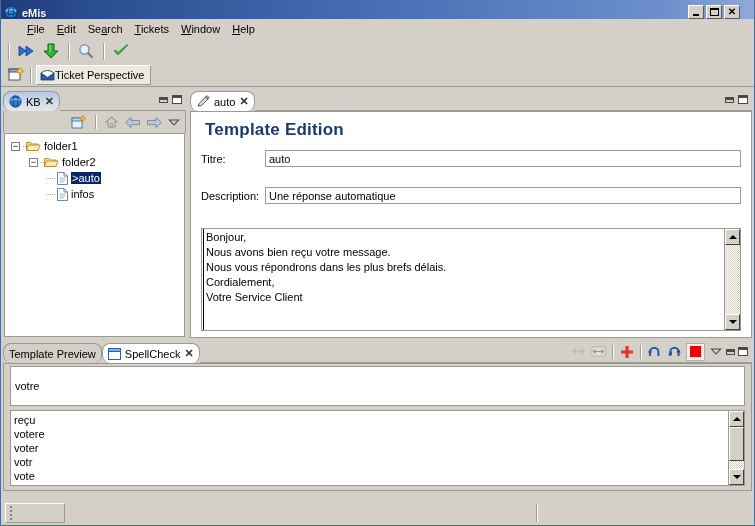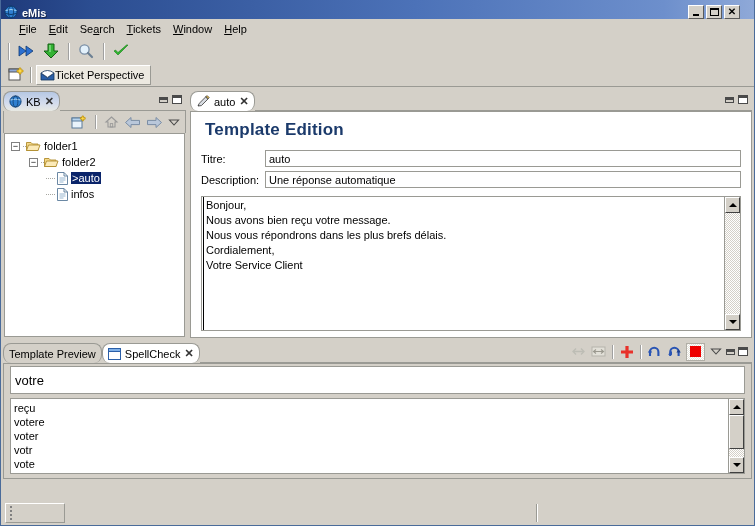--- a/index.html
+++ b/index.html
@@ -47,21 +47,21 @@
     font-size: 9px; color: #000; line-height: 1;
     font-family: "Liberation Sans", sans-serif;
   }
   .winbtn .g-min { width: 6px; height: 2px; background: #000; margin-top: 5px; }
   .winbtn .g-max { width: 9px; height: 8px; border: 1px solid #000; border-top-width: 2px; }
   .winbtn .g-close { font-size: 10px; font-weight: bold; }
 
   
   .menubar {
     height: 19px; display: flex; align-items: center;
-    background: #d4d0c8; padding-left: 12px;
+    background: #d4d0c8; padding-left: 20px;
     border-bottom: 0px;
   }
   .menuitem {
     padding: 2px 6px; font-size: 11px; color: #000;
     cursor: default; white-space: nowrap;
   }
   .menuitem u { text-decoration: underline; }
 
   
   .toolbar {
@@ -175,21 +175,21 @@
     border: 1px solid #9a9a94;
     border-top: 1px solid #9a9a94;
     padding: 8px 10px 6px 10px;
     display: flex; flex-direction: column;
     min-height: 0;
   }
   .form-title {
     color: #1b3a6b; font-size: 17px; font-weight: bold;
     margin: 0 0 10px 4px; letter-spacing: 0.2px;
   }
-  .formrow { display: flex; align-items: center; margin-bottom: 4px; }
+  .formrow { display: flex; align-items: center; margin-bottom: 20px; }
   .formlabel { width: 64px; font-size: 11px; color: #000; }
   .field {
     flex: 1 1 auto; height: 17px;
     border: 1px solid #9a9a94;
     background: #fff;
     font-size: 11px;
     padding: 1px 3px;
     font-family: "Liberation Sans", sans-serif;
     color: #000;
   }
@@ -224,23 +224,23 @@
 
   
   .bottomview { display: flex; flex-direction: column; flex: 1 1 auto; min-height: 0; }
   .bv-tabs { display: flex; align-items: flex-end; height: 21px; }
   .bv-toolbar { display: flex; align-items: center; gap: 3px; padding: 0 4px 2px 4px;
                 border-bottom: 1px solid #9a9a94; height: 20px; }
   .bv-body { flex: 1 1 auto; border: 1px solid #9a9a94; background: #d4d0c8;
              display: flex; flex-direction: column; padding: 2px; min-height: 0; }
   .inprogress { font-size: 11px; padding: 1px 3px 3px 6px; color: #000; }
   .word-input {
-    height: 28px; margin: 0 4px 4px 4px;
-    border: 1px solid #9a9a94; background: #fff; font-size: 13px;
-    padding: 8px 4px; color: #000; font-family: "Liberation Sans", sans-serif;
+    height: 18px; margin: 0 4px 4px 4px;
+    border: 1px solid #9a9a94; background: #fff; font-size: 11px;
+    padding: 19px 4px; color: #000; font-family: "Liberation Sans", sans-serif;
   }
   .sugg-wrap { flex: 1 1 auto; margin: 0 4px 2px 4px; display: flex;
                border: 1px solid #9a9a94; background: #fff; min-height: 0; }
   .sugg-list { flex: 1 1 auto; padding: 2px 3px; font-size: 11px; line-height: 14px; overflow: hidden; }
   .sugg-list div { height: 14px; }
 
   
   .statusbar {
     position: absolute; left: 0; right: 0; bottom: 0; height: 24px;
     display: flex; align-items: stretch;

